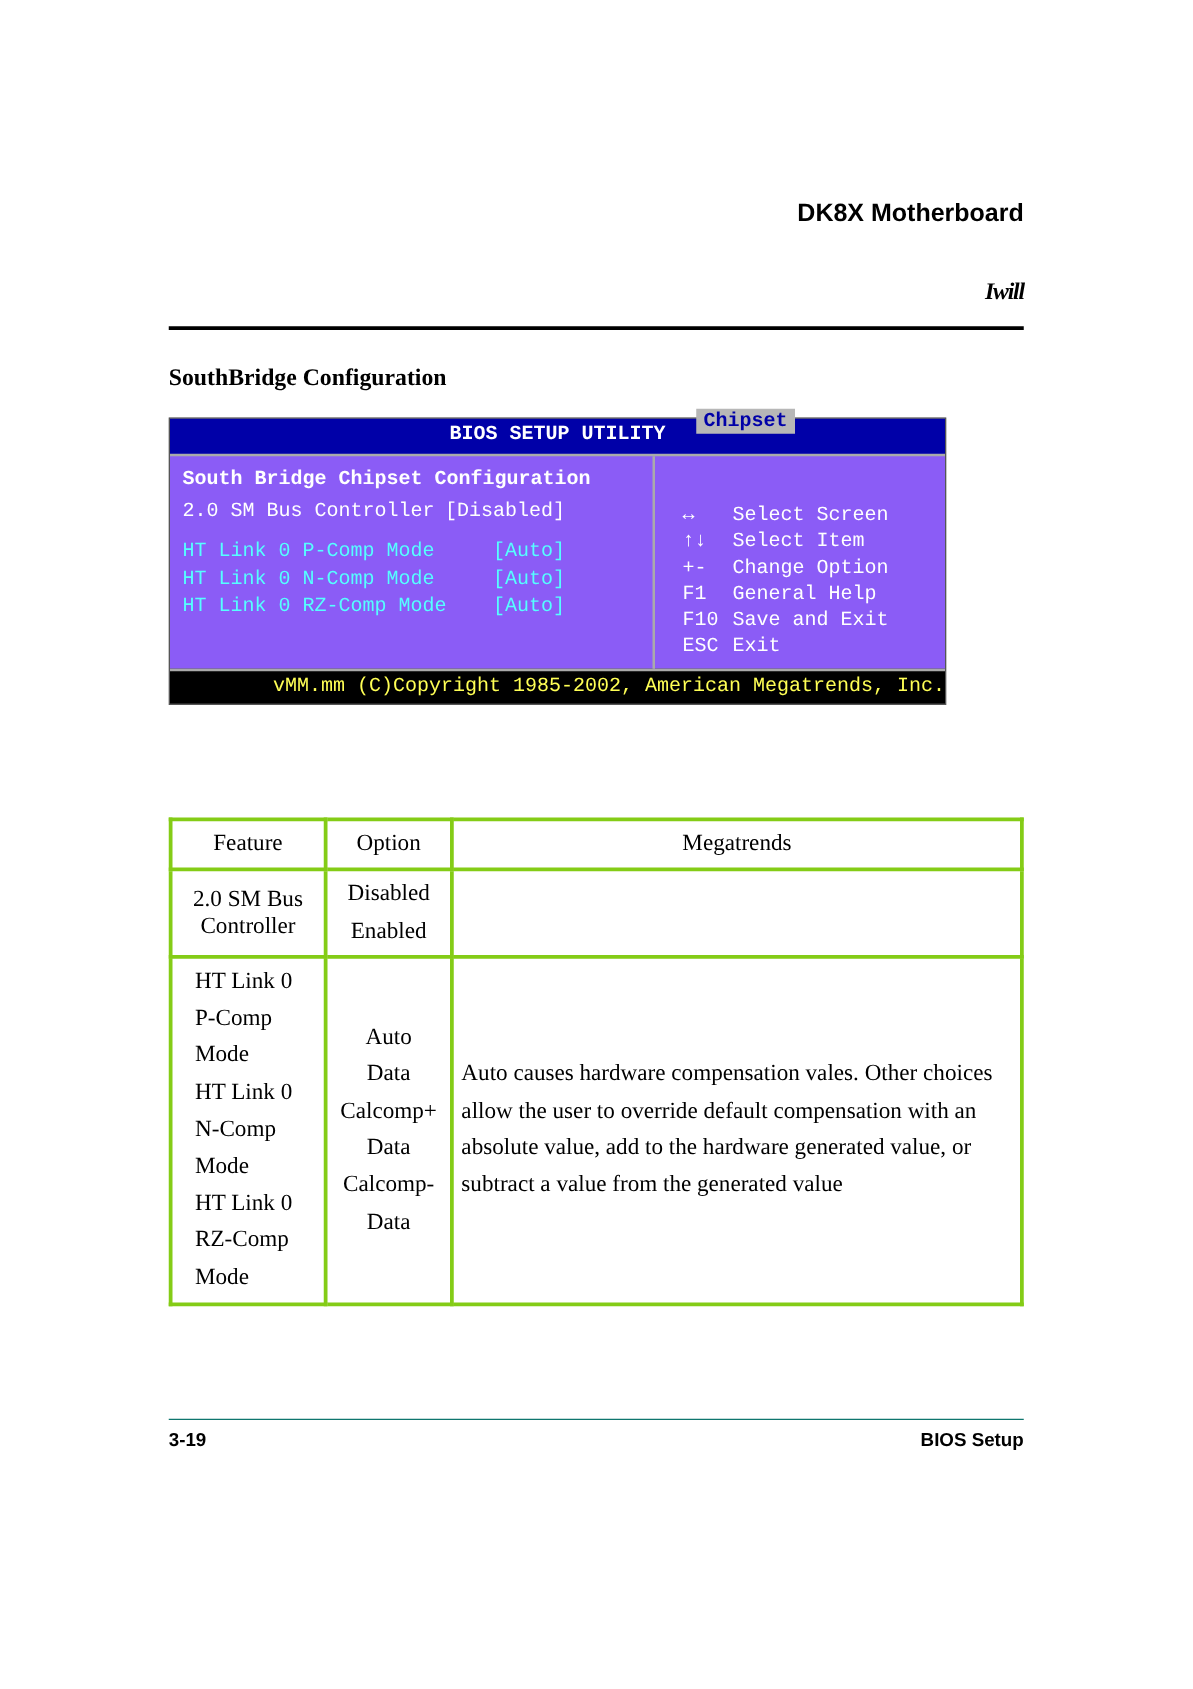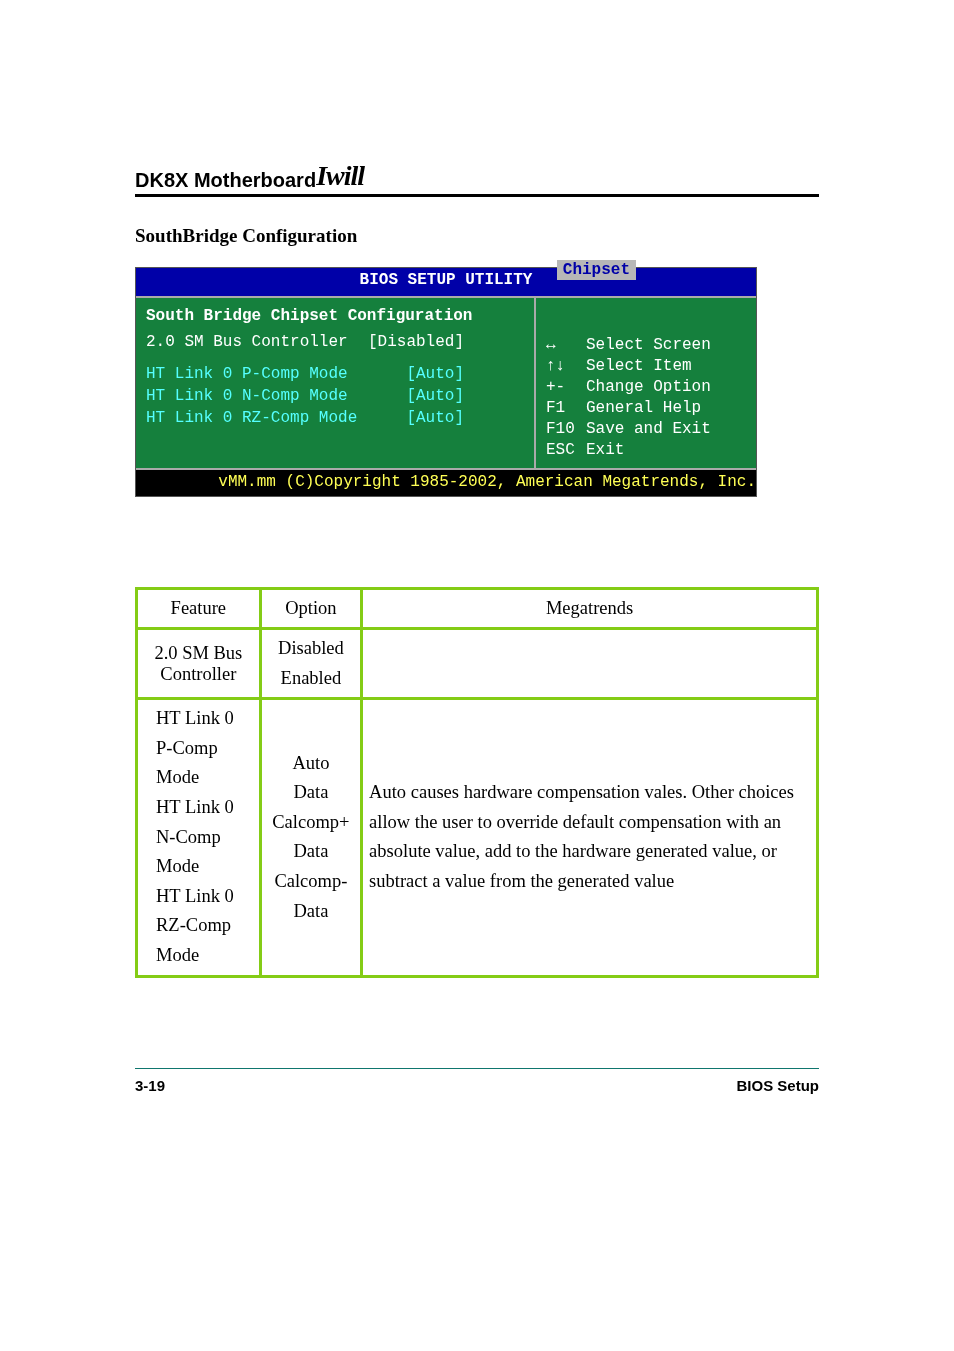--- a/index.html
+++ b/index.html
@@ -11,37 +11,39 @@
     width: 954px;
   }
   .page {
     padding: 160px 135px 60px 135px;
     min-height: 1100px;
     box-sizing: border-box;
     position: relative;
   }
   .header-row {
     display: flex;
-    justify-content: flex-start;
+    justify-content: space-between;
     align-items: flex-end;
     border-bottom: 3px solid #000;
-    padding-bottom: 2px;
+    padding-bottom: 16px;
     margin-bottom: 28px;
+    flex-direction: column;
   }
   .product-title {
     font-family: Arial, Helvetica, sans-serif;
     font-weight: bold;
     font-size: 20px;
   }
   .brand-logo {
     font-family: "Times New Roman", serif;
     font-weight: bold;
-    font-size: 28px;
+    font-size: 19px;
     letter-spacing: -1px;
     font-style: italic;
+    margin-top: 40px;
   }
   .section-heading {
     font-family: "Times New Roman", Times, serif;
     font-weight: bold;
     font-size: 19px;
     margin-bottom: 20px;
   }
 
   .bios-box {
     width: 620px;
@@ -70,22 +72,23 @@
     position: absolute;
     right: 120px;
     bottom: 16px;
     background: #b7b7b7;
     color: #0000a8;
     padding: 0 6px;
     font-weight: bold;
   }
   .bios-body {
     display: flex;
-    background: #15803d;
+    background: #8b5cf6;
     border-top: 2px solid #aaa;
+    gap: 12px;
   }
   .bios-left {
     flex: 1;
     padding: 8px 10px 40px 10px;
     border-right: 2px solid #aaa;
     display: flex;
     flex-direction: column;
     gap: 2px;
   }
   .bios-section-head {

